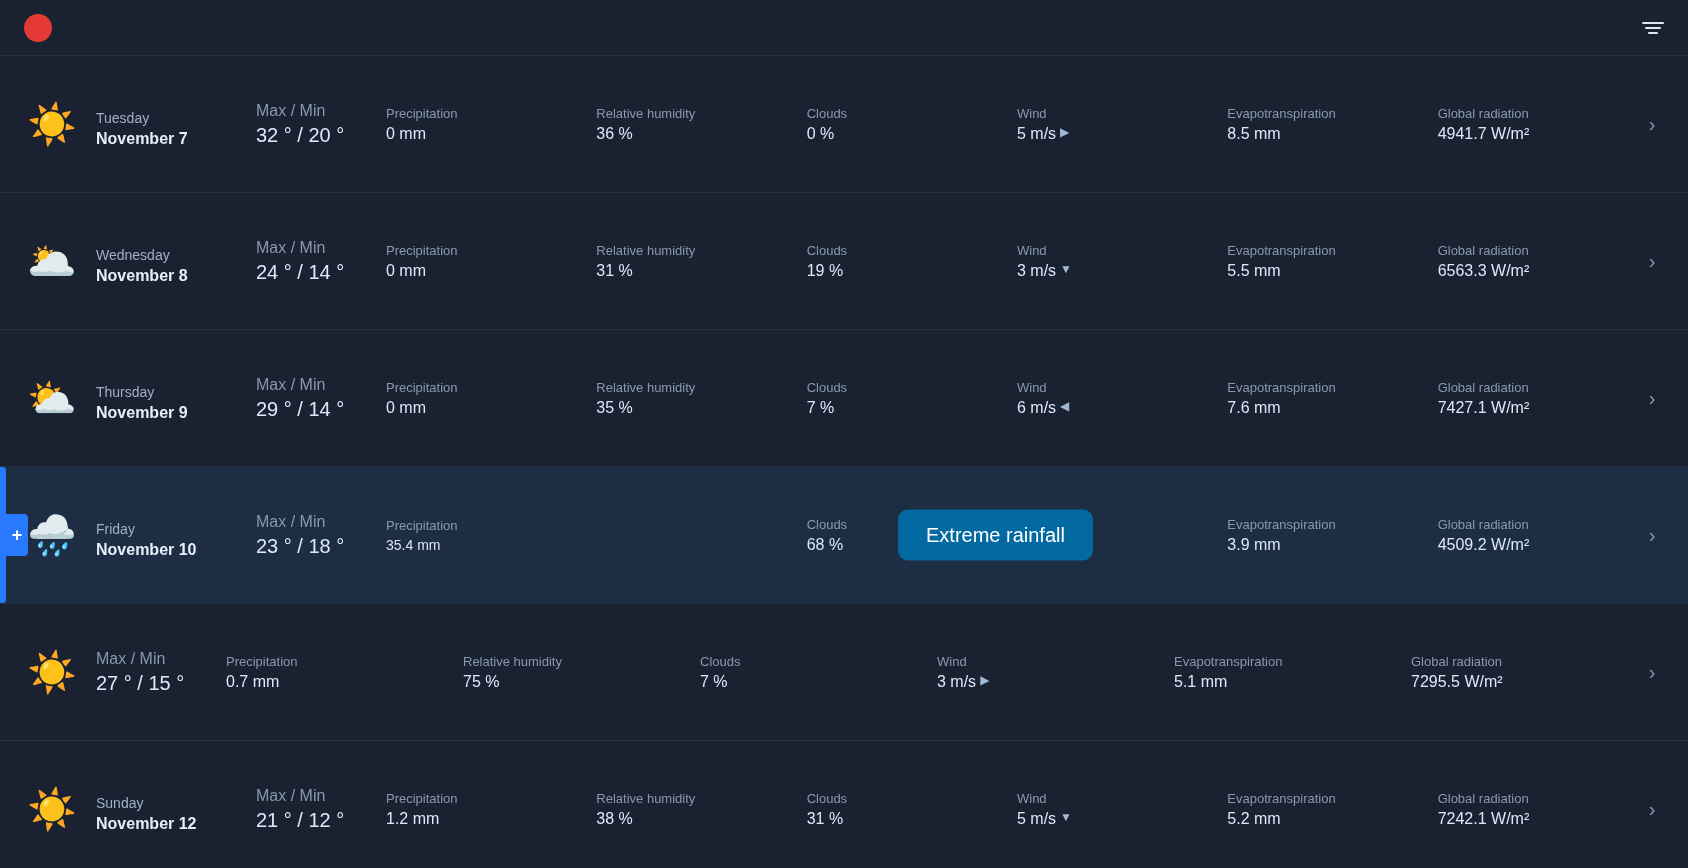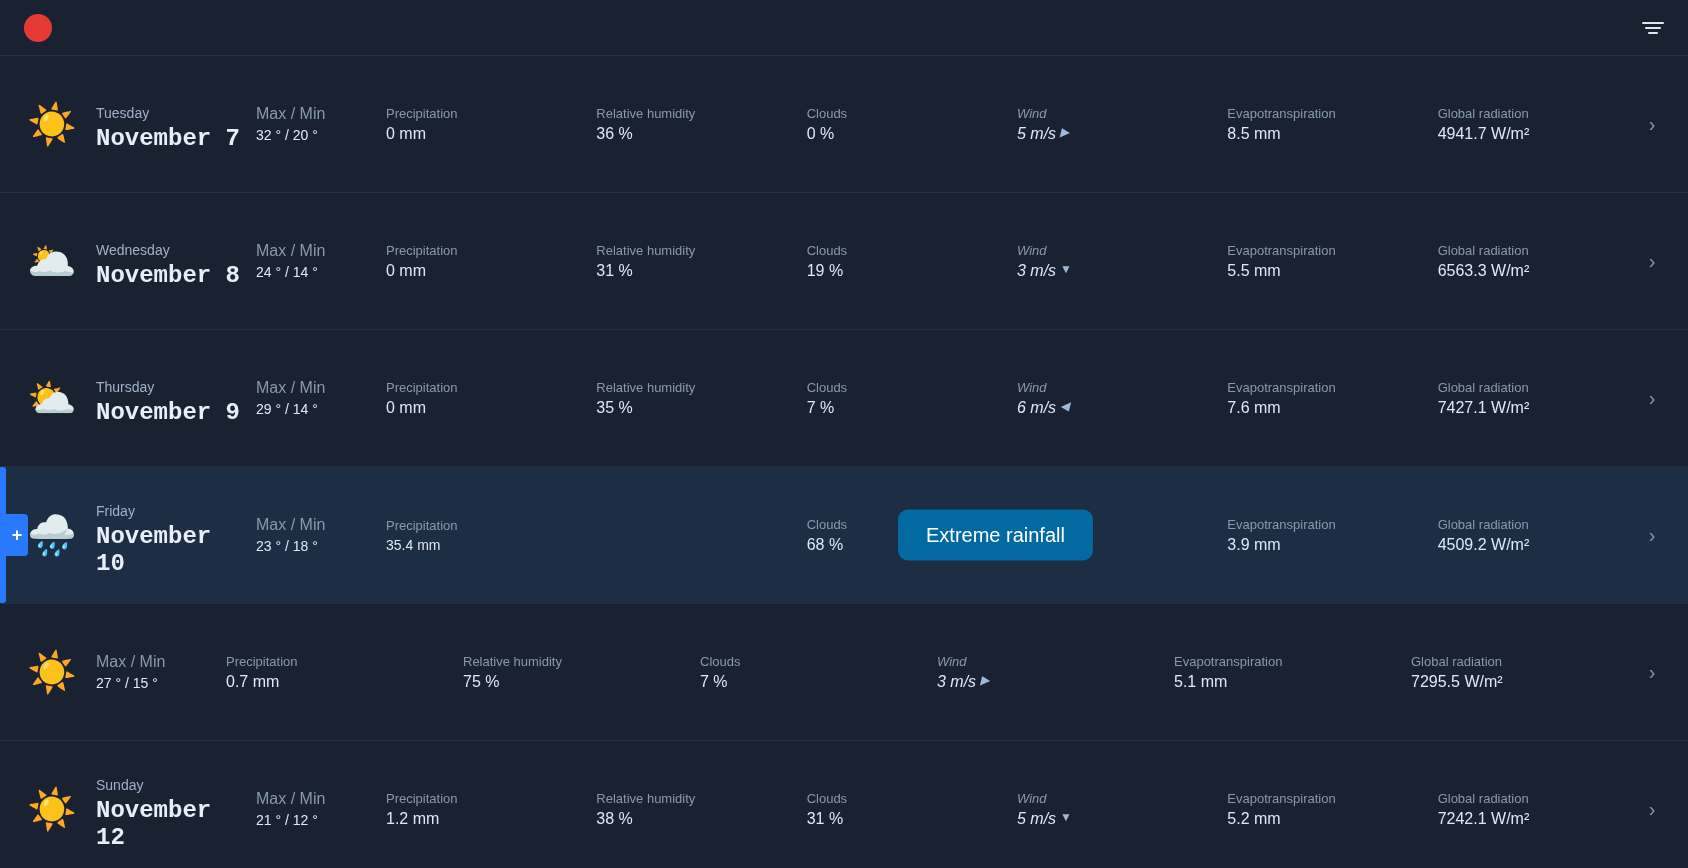--- a/index.html
+++ b/index.html
@@ -123,24 +123,23 @@
       flex-shrink: 0;
       padding-left: 8px;
       margin-top: 9px;
     }
     .day-name-cell .weekday {
       color: #a0b0c8;
       font-size: 14px;
       margin-bottom: 4px;
     }
     .day-name-cell .date {
-      font-size: 24px;
+      font-size: 16px;
       font-weight: bold;
       color: #e8eef8;
-      font-family: Liberation Mono, monospace;
     }
 
     
     .data-cell {
       flex: 1;
       padding: 0 8px;
       min-width: 0;
     }
     .data-cell .label {
       color: #8899aa;
@@ -158,30 +157,29 @@
       width: 130px;
       flex-shrink: 0;
       padding: 0 8px;
     }
     .maxmin-cell .label {
       color: #8899aa;
       font-size: 16px;
       margin-bottom: 4px;
     }
     .maxmin-cell .value {
-      font-size: 14px;
+      font-size: 20px;
       color: #dde8f8;
     }
 
     
     .wind-cell {
       flex: 1;
       padding: 0 8px;
       min-width: 0;
-      font-style: italic;
     }
     .wind-cell .label {
       color: #8899aa;
       font-size: 13px;
       margin-bottom: 4px;
     }
     .wind-cell .value {
       font-size: 16px;
       color: #dde8f8;
       display: flex;

